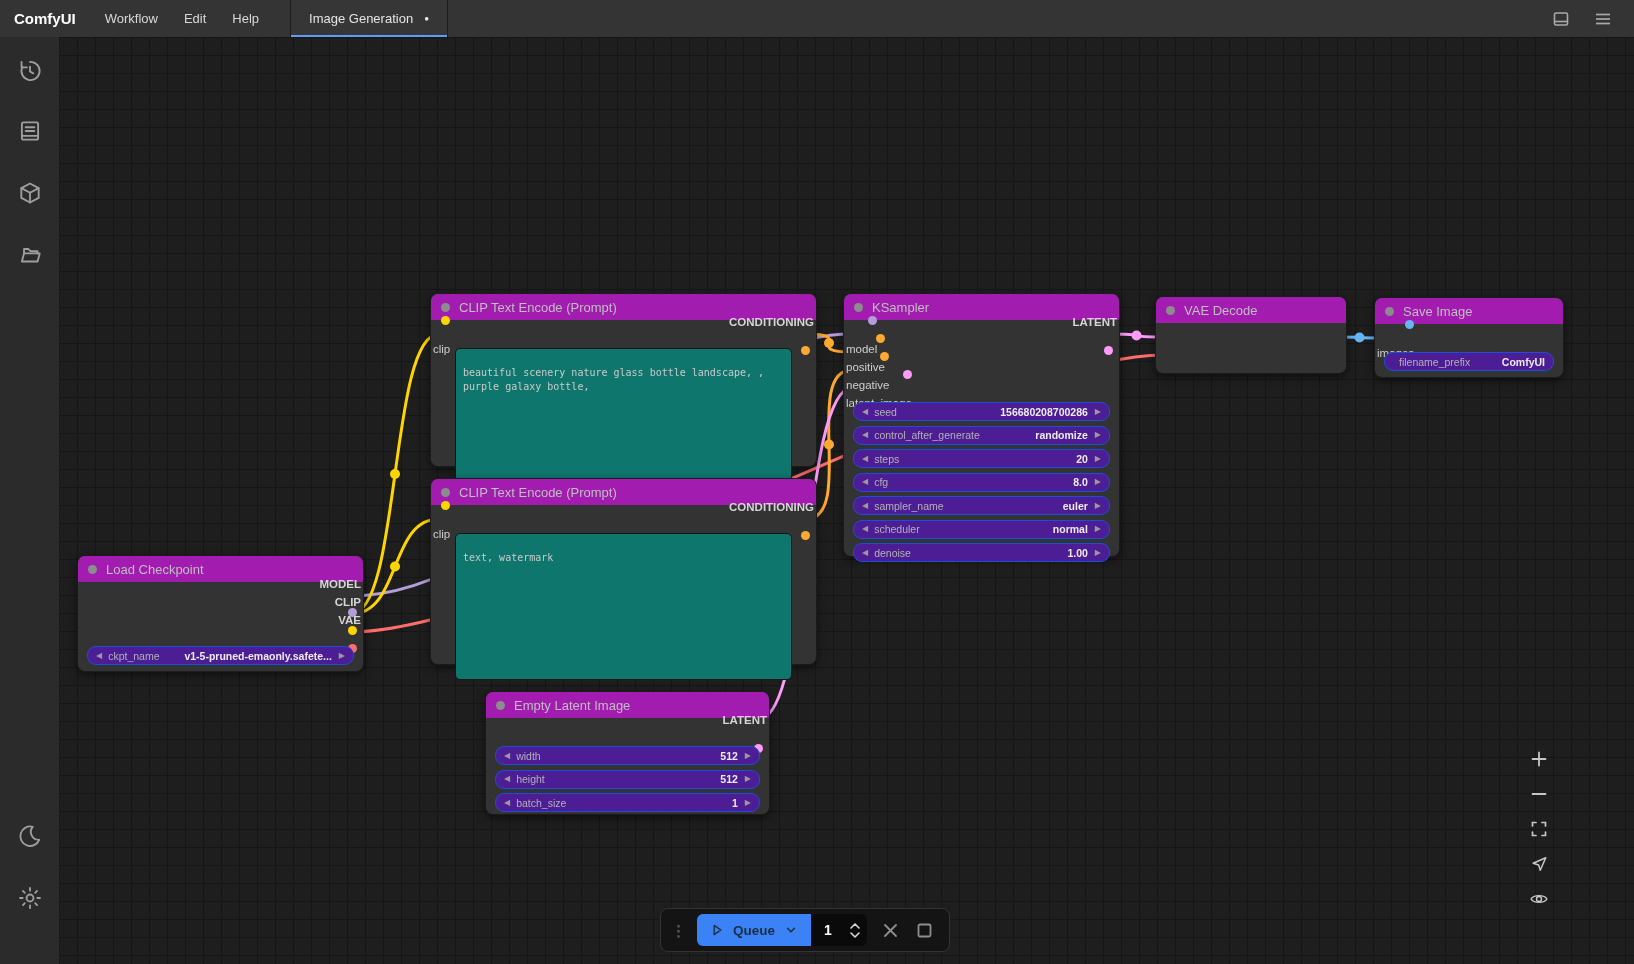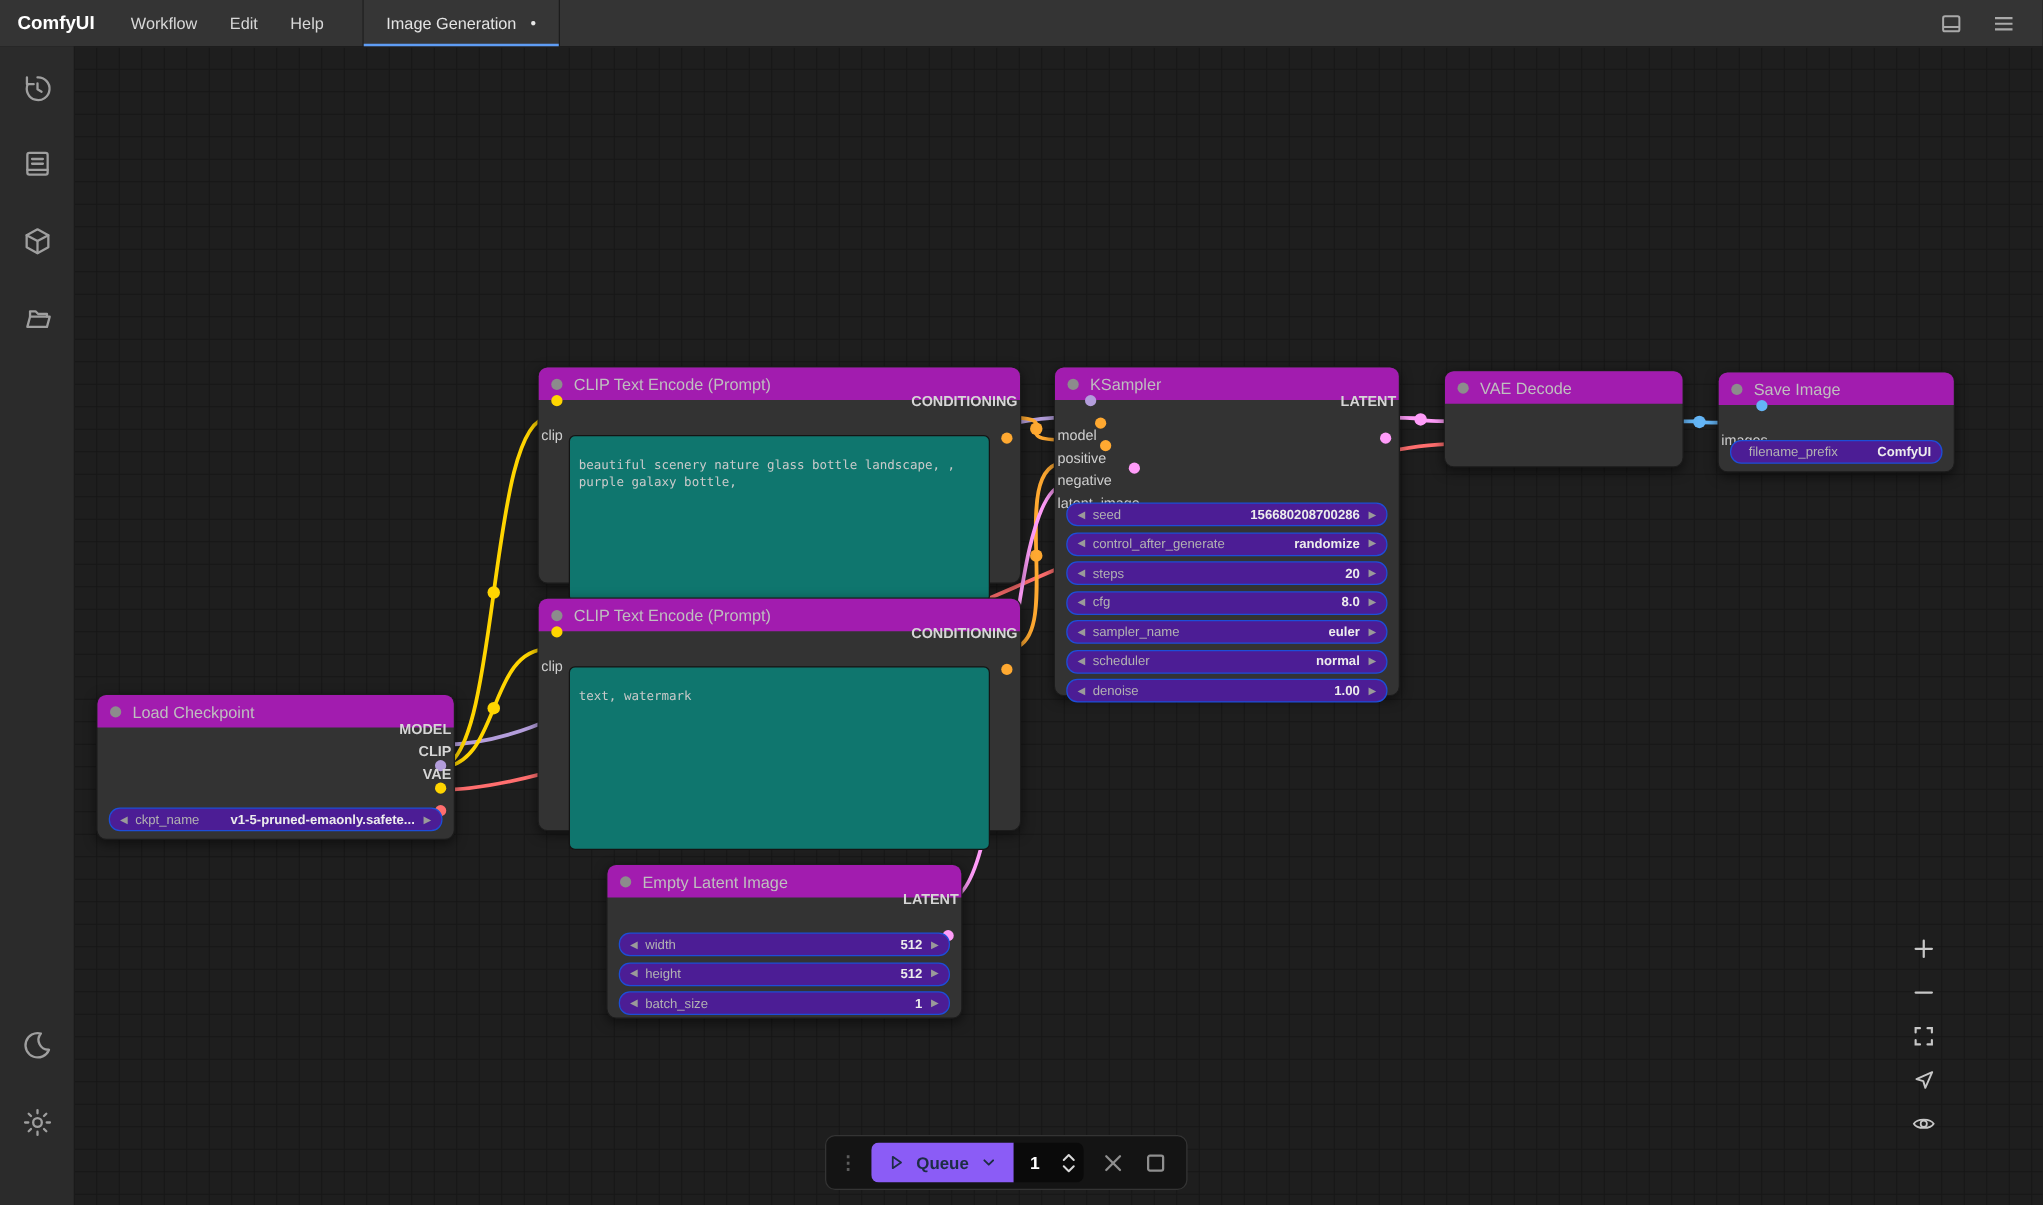--- a/index.html
+++ b/index.html
@@ -54,21 +54,21 @@
   .widget.no-arrows .wvalue{margin-right:0;}
   .textbox{margin:4px 24px;background:#0f766e;border:1px solid #141414;border-radius:5px;
     padding:17px 7px;font-family:"DejaVu Sans Mono",monospace;font-size:10px;color:#cacaca;
     line-height:1.35;overflow:hidden;cursor:text;}
   
   .queuebar{position:absolute;left:660px;top:908px;width:290px;height:44px;background:#141414;
     border:1px solid #343434;border-radius:8px;display:flex;align-items:center;padding:0 10px;
     box-sizing:border-box;z-index:15;gap:11px;}
   .drag-dots{color:#5c5c5c;font-size:15px;font-weight:bold;cursor:grab;line-height:1;}
   .queue-group{display:flex;height:32px;border-radius:6px;overflow:hidden;}
-  .queue-btn{background:#8b5cf6;display:flex;align-items:center;gap:9px;padding:0 13px;cursor:pointer;}
+  .queue-btn{background:#3b82f6;display:flex;align-items:center;gap:9px;padding:0 13px;cursor:pointer;}
   .queue-btn .qlabel{color:#1d2d44;font-size:13.5px;font-weight:bold;}
   .stepper{background:#0a0a0a;width:56px;display:flex;align-items:center;cursor:pointer;}
   .stepper .count{color:#fff;font-weight:bold;font-size:14px;margin-left:13px;}
   .stepper .chevs{margin-left:auto;margin-right:6px;display:flex;flex-direction:column;gap:1px;}
   .qicon{display:flex;align-items:center;justify-content:center;cursor:pointer;}
   
   .canvas-controls{position:absolute;left:1524px;top:744px;width:30px;display:flex;
     flex-direction:column;gap:6px;z-index:15;}
   .cc-btn{width:29px;height:29px;display:flex;align-items:center;justify-content:center;
     cursor:pointer;border-radius:5px;}

